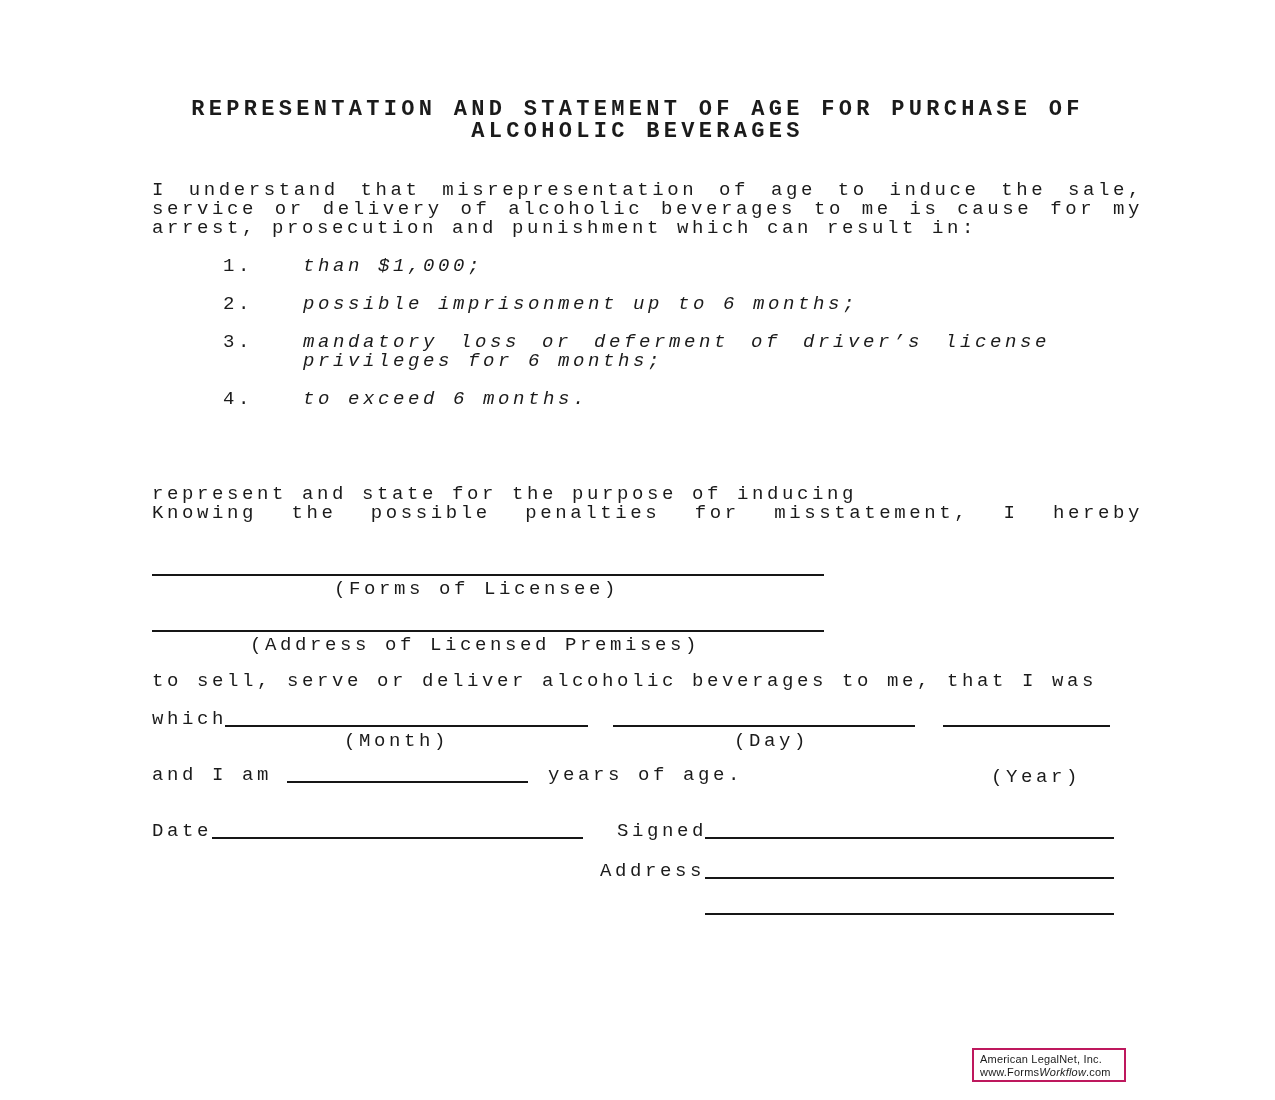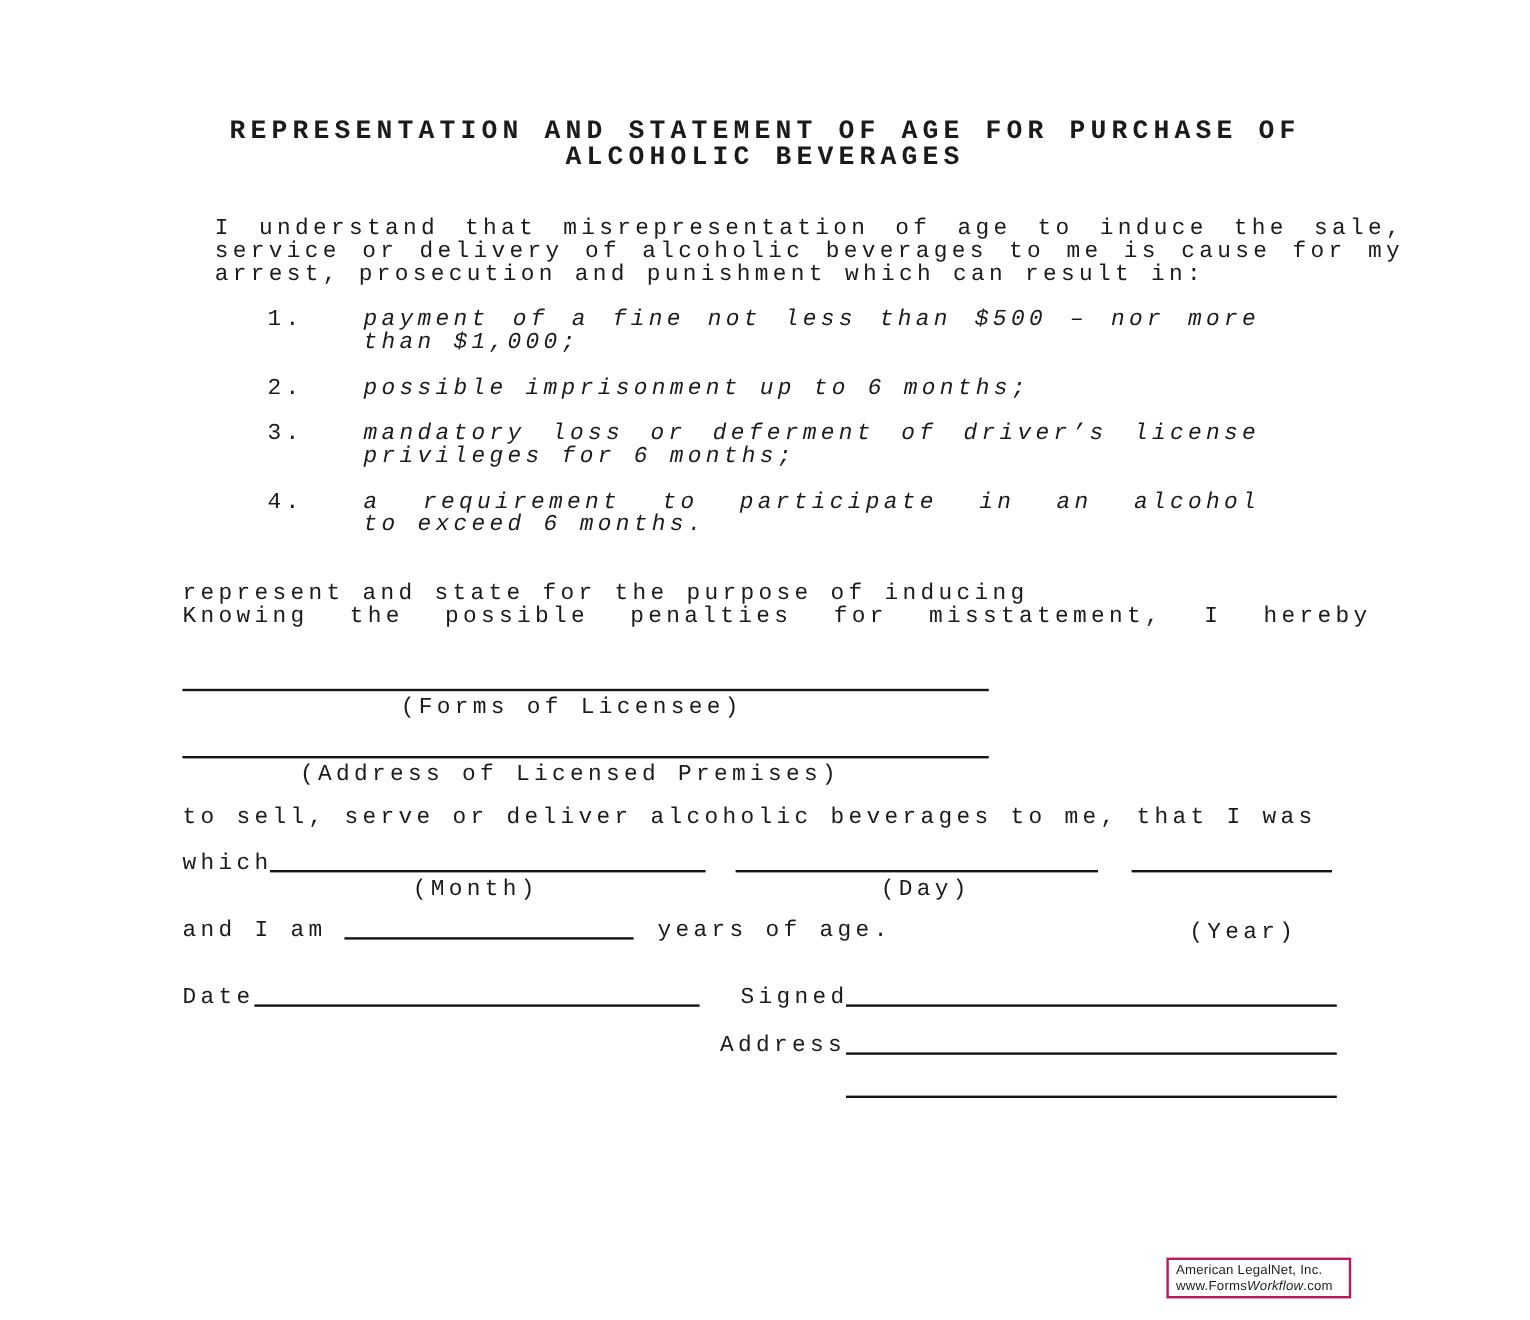--- a/index.html
+++ b/index.html
@@ -29,21 +29,21 @@
     line-height: 22px;
     letter-spacing: 4.3px;
   }
   .textblock {
     font-size: 19px;
     line-height: 19px;
     letter-spacing: 3.6px;
   }
   .tline { min-height: 19px; }
   .j { text-align: justify; text-align-last: justify; }
-  #intro { top: 181px; left: 152px; width: 991px; margin-left: 27px; }
+  #intro { top: 181px; left: 152px; width: 991px; }
   #penalties { top: 257px; left: 223px; width: 828px; }
   .penalty-item { display: flex; align-items: flex-start; margin-bottom: 19px; }
   .penalty-num { width: 80px; flex: 0 0 80px; }
   .penalty-text { width: 747px; font-style: italic; }
   #declaration { top: 485px; left: 152px; width: 991px; }
   .fill-line {
     position: absolute;
     height: 0;
     border-bottom: 2px solid #161616;
   }
@@ -76,41 +76,39 @@
   <div id="intro" class="abs textblock">
       <div class="tline j">I understand that misrepresentation of age to induce the sale,</div>
       <div class="tline j">service or delivery of alcoholic beverages to me is cause for my</div>
       <div class="tline">arrest, prosecution and punishment which can result in:</div>
     </div>
 
   <div id="penalties" class="abs textblock">
       <div class="penalty-item">
         <div class="penalty-num">1.</div>
         <div class="penalty-text">
-          <div class="tline j">payment of a fine not less than $500 – nor more</div>
           <div class="tline">than $1,000;</div>
         </div>
       </div>
       <div class="penalty-item">
         <div class="penalty-num">2.</div>
         <div class="penalty-text">
           <div class="tline">possible imprisonment up to 6 months;</div>
         </div>
       </div>
       <div class="penalty-item">
         <div class="penalty-num">3.</div>
         <div class="penalty-text">
           <div class="tline j">mandatory loss or deferment of driver’s license</div>
           <div class="tline">privileges for 6 months;</div>
         </div>
       </div>
       <div class="penalty-item">
         <div class="penalty-num">4.</div>
         <div class="penalty-text">
-          <div class="tline j">a requirement to participate in an alcohol</div>
           <div class="tline">to exceed 6 months.</div>
         </div>
       </div>
     </div>
 
   <div id="declaration" class="abs textblock">
       <div class="tline">represent and state for the purpose of inducing</div>
       <div class="tline j">Knowing the possible penalties for misstatement, I hereby</div>
     </div>
 

